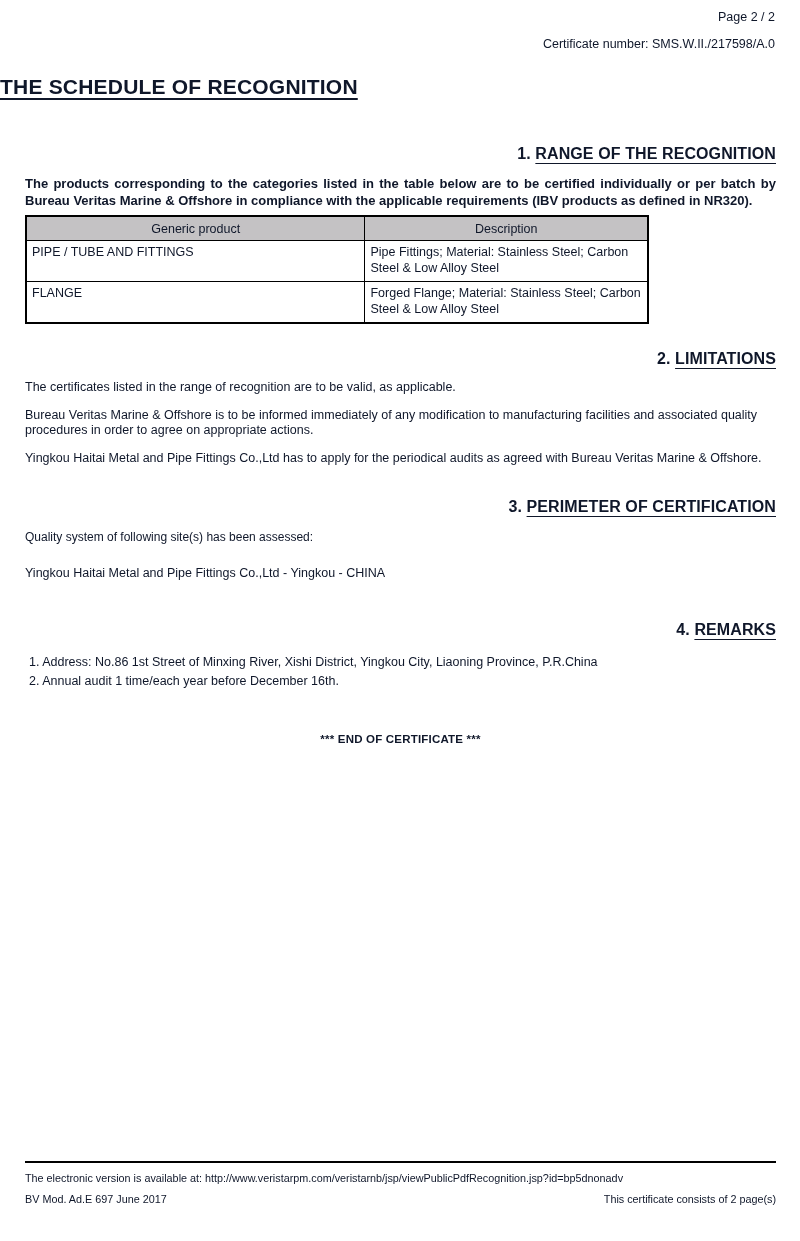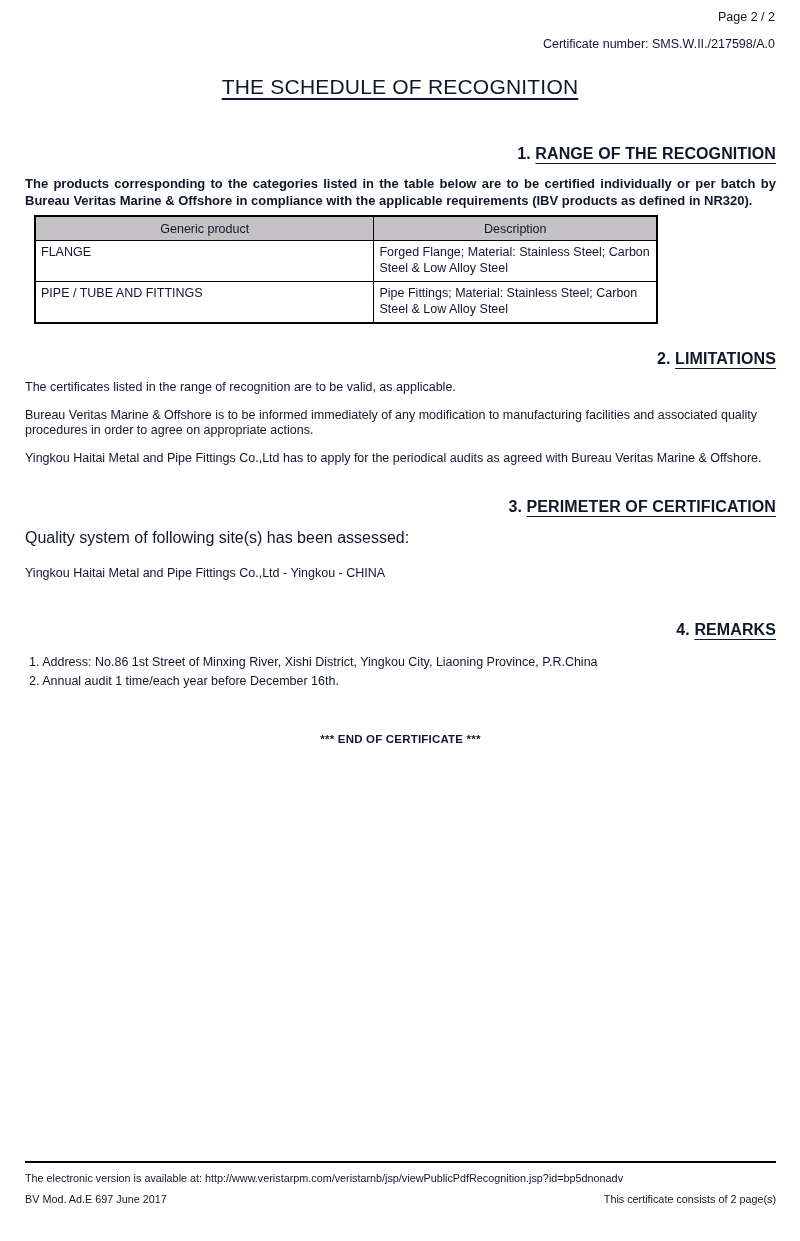--- a/index.html
+++ b/index.html
@@ -11,23 +11,22 @@
     font-family: "Liberation Sans", sans-serif;
     color: #0f172a;
     overflow: hidden;
   }
   .header { padding-top: 10px; margin-right: 25px; text-align: right; }
   .page-number { font-size: 12.5px; }
   .cert-number { font-size: 12.5px; margin-top: 13px; }
 
   .doc-title {
     margin-top: 24px;
-    text-align: center;
     font-size: 21px;
-    font-weight: normal;
+    font-weight: bold;
     letter-spacing: 0.2px;
   }
   .doc-title .u { text-decoration: underline; text-underline-offset: 4px; }
 
   .content { margin-left: 25px; margin-right: 24px; }
 
   .section-heading { font-weight: bold; font-size: 16px; letter-spacing: 0.1px; text-align: right; }
   .section-heading .hd { text-decoration: underline; text-underline-offset: 4px; }
 
   .sec-range { margin-top: 46px; }
@@ -37,21 +36,20 @@
     font-size: 13px;
     line-height: 16.5px;
     text-align: justify;
   }
 
   .products-table {
     width: 624px;
     margin-top: 6px;
     border-collapse: collapse;
     border: 2px solid #000000;
-    margin-left: 9px;
   }
   .products-table th, .products-table td { border: 1px solid #000000; }
   .products-table th {
     background: #c4c2c4;
     font-weight: normal;
     font-size: 12.5px;
     height: 23px;
     text-align: center;
     padding: 0 4px;
   }
@@ -62,21 +60,21 @@
     padding: 3px 5px;
     height: 34px;
   }
   .col-product { width: 54.5%; }
   .col-desc { width: 45.5%; }
 
   .sec-limitations { margin-top: 26px; }
   .para { margin-top: 12px; font-size: 12.5px; line-height: 15.5px; }
 
   .sec-perimeter { margin-top: 32px; }
-  .para-q1 { margin-top: 14px; font-size: 16px; line-height: 15.5px; }
+  .para-q1 { margin-top: 14px; font-size: 12px; line-height: 15.5px; }
   .para-q2 { margin-top: 20px; font-size: 12.5px; line-height: 15.5px; }
 
   .sec-remarks { margin-top: 40px; margin-left: 6px; }
   .remarks-list { margin-top: 14px; margin-left: -2px; font-size: 12.5px; line-height: 19px; }
 
   .end-marker {
     margin-top: 42px;
     text-align: center;
     font-weight: bold;
     font-size: 11.5px;
@@ -117,26 +115,26 @@
       </div>
       <div class="intro-para">The products corresponding to the categories listed in the table below are to be certified individually or per batch by Bureau Veritas Marine &amp; Offshore in compliance with the applicable requirements (IBV products as defined in NR320).</div>
 
       <table class="products-table">
         <tbody>
             <tr>
           <th class="col-product">Generic product</th>
           <th class="col-desc">Description</th>
         </tr>
         <tr>
+          <td>PIPE / TUBE AND FITTINGS</td>
+          <td>Pipe Fittings; Material: Stainless Steel; Carbon Steel &amp; Low Alloy Steel</td>
+        </tr>
+        <tr>
           <td>FLANGE</td>
           <td>Forged Flange; Material: Stainless Steel; Carbon Steel &amp; Low Alloy Steel</td>
-        </tr>
-        <tr>
-          <td>PIPE / TUBE AND FITTINGS</td>
-          <td>Pipe Fittings; Material: Stainless Steel; Carbon Steel &amp; Low Alloy Steel</td>
         </tr>
       </tbody>
         </table>
     </div>
 
     <div class="sec-limitations">
       <div class="section-heading">
         <span>2.</span>
         <span class="hd">LIMITATIONS</span>
       </div>

